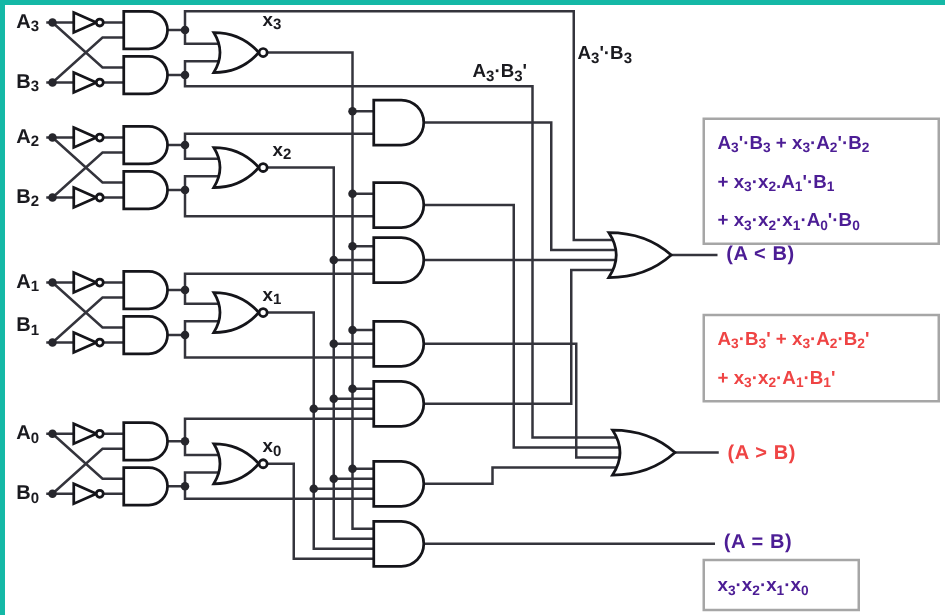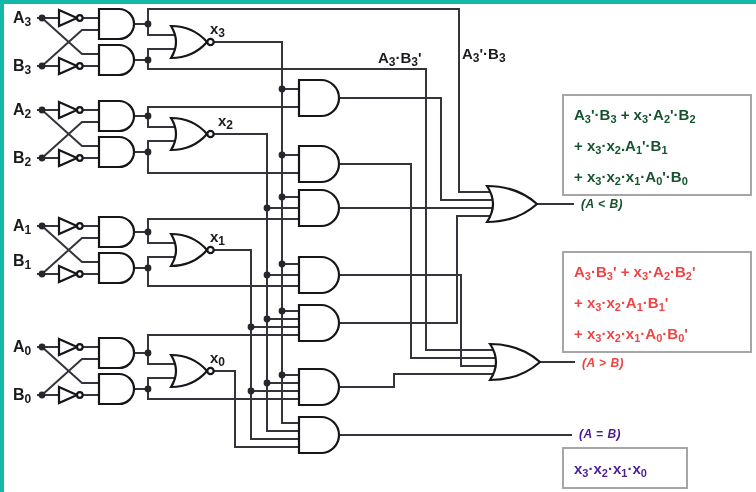--- a/index.html
+++ b/index.html
@@ -9,22 +9,22 @@
     font-family:"Liberation Sans","DejaVu Sans",sans-serif;
   }
   #circuit{position:absolute;left:0;top:0;}
   .lbl{
     position:absolute;transform:translateY(-50%);white-space:nowrap;
     font-weight:bold;color:#1a1a1f;font-size:16px;line-height:1;
   }
   .lbl sub{font-size:12px;line-height:0;vertical-align:-0.25em;}
   .xl{font-size:15px;}
   .sig{font-size:15px;}
-  .out-lbl{font-size:12px;letter-spacing:0.5px;font-style:italic;}
-  .lt{color:#14532d;}
+  .out-lbl{font-size:16px;letter-spacing:0.5px;}
+  .lt{color:#4c1d95;}
   .gt{color:#ef4444;}
   .eq{color:#4c1d95;}
   .expr-box{
     position:absolute;background:#fff;border:2px solid #a6a6a6;
     font-weight:bold;font-size:15px;line-height:31px;padding:3px 6px 2px 10px;
     white-space:nowrap;
   }
   .expr-box sub{font-size:11px;line-height:0;vertical-align:-0.25em;}
   .eq-box{display:flex;align-items:center;padding:0 0 0 10px;text-align:right;}
 </style>
@@ -171,39 +171,38 @@
 
   <div class="lbl" style="left:9px;top:14px">A<sub>3</sub></div>
   <div class="lbl" style="left:9px;top:62px">B<sub>3</sub></div>
   <div class="lbl" style="left:9px;top:106px">A<sub>2</sub></div>
   <div class="lbl" style="left:9px;top:154px">B<sub>2</sub></div>
   <div class="lbl" style="left:9px;top:222px">A<sub>1</sub></div>
   <div class="lbl" style="left:9px;top:257px">B<sub>1</sub></div>
   <div class="lbl" style="left:9px;top:343px">A<sub>0</sub></div>
   <div class="lbl" style="left:9px;top:391px">B<sub>0</sub></div>
 
-  <div class="lbl xl" style="left:206px;top:24px">x<sub>3</sub></div>
+  <div class="lbl xl" style="left:206px;top:12px">x<sub>3</sub></div>
   <div class="lbl xl" style="left:214px;top:116px">x<sub>2</sub></div>
   <div class="lbl xl" style="left:206px;top:232px">x<sub>1</sub></div>
   <div class="lbl xl" style="left:206px;top:353px">x<sub>0</sub></div>
 
   <div class="lbl sig" style="left:374px;top:53px">A<sub>3</sub>·B<sub>3</sub>'</div>
-  <div class="lbl sig" style="left:458px;top:49px">A<sub>3</sub>'·B<sub>3</sub></div>
+  <div class="lbl sig" style="left:458px;top:39px">A<sub>3</sub>'·B<sub>3</sub></div>
 
   <div class="expr-box lt" style="left:558px;top:90px;width:170px;">
     <div>A<sub>3</sub>'·B<sub>3</sub> + x<sub>3</sub>·A<sub>2</sub>'·B<sub>2</sub></div>
     <div>+ x<sub>3</sub>·x<sub>2</sub>.A<sub>1</sub>'·B<sub>1</sub></div>
     <div>+ x<sub>3</sub>·x<sub>2</sub>·x<sub>1</sub>·A<sub>0</sub>'·B<sub>0</sub></div>
   </div>
   <div class="lbl out-lbl lt" style="left:577px;top:200px">(A &lt; B)</div>
 
   <div class="expr-box gt" style="left:558px;top:247px;width:170px;">
     <div>A<sub>3</sub>·B<sub>3</sub>' + x<sub>3</sub>·A<sub>2</sub>·B<sub>2</sub>'</div>
     <div>+ x<sub>3</sub>·x<sub>2</sub>·A<sub>1</sub>·B<sub>1</sub>'</div>
-    <div>+ x<sub>3</sub>·x<sub>2</sub>·x<sub>1</sub>·A<sub>0</sub>·B<sub>0</sub>'</div>
   </div>
   <div class="lbl out-lbl gt" style="left:578px;top:359px">(A &gt; B)</div>
 
   <div class="lbl out-lbl eq" style="left:575px;top:430px">(A = B)</div>
   <div class="expr-box eq eq-box" style="left:558px;top:443px;width:112px;height:38px;">
     <div>x<sub>3</sub>·x<sub>2</sub>·x<sub>1</sub>·x<sub>0</sub></div>
   </div>
 
 </div>
 

